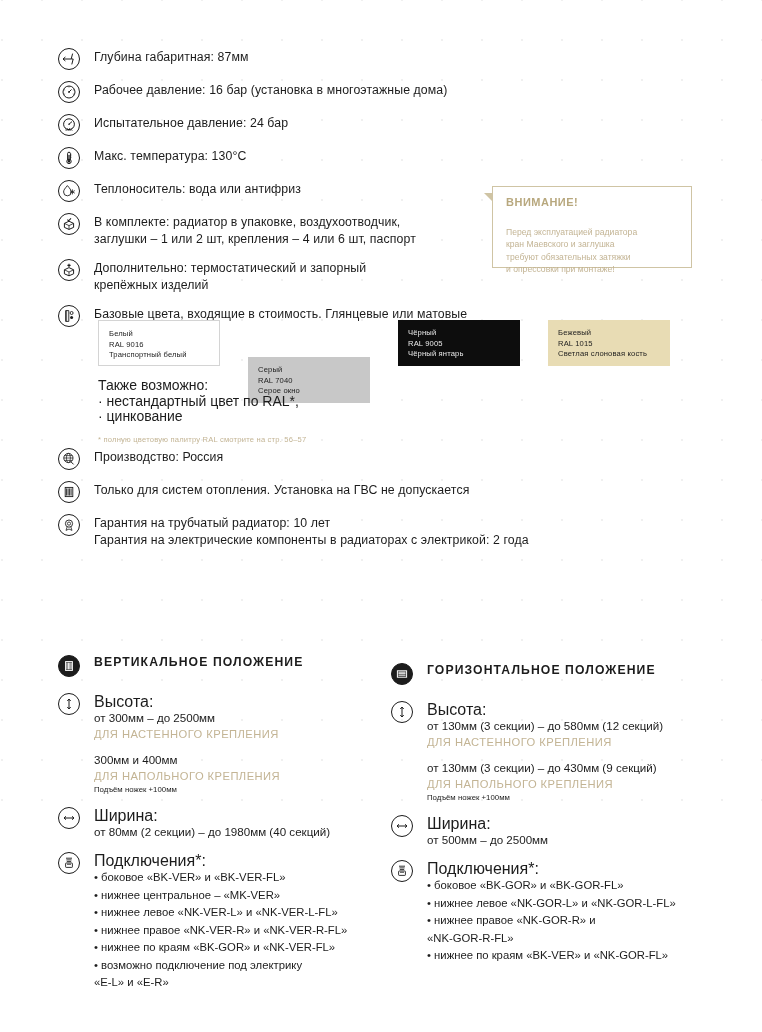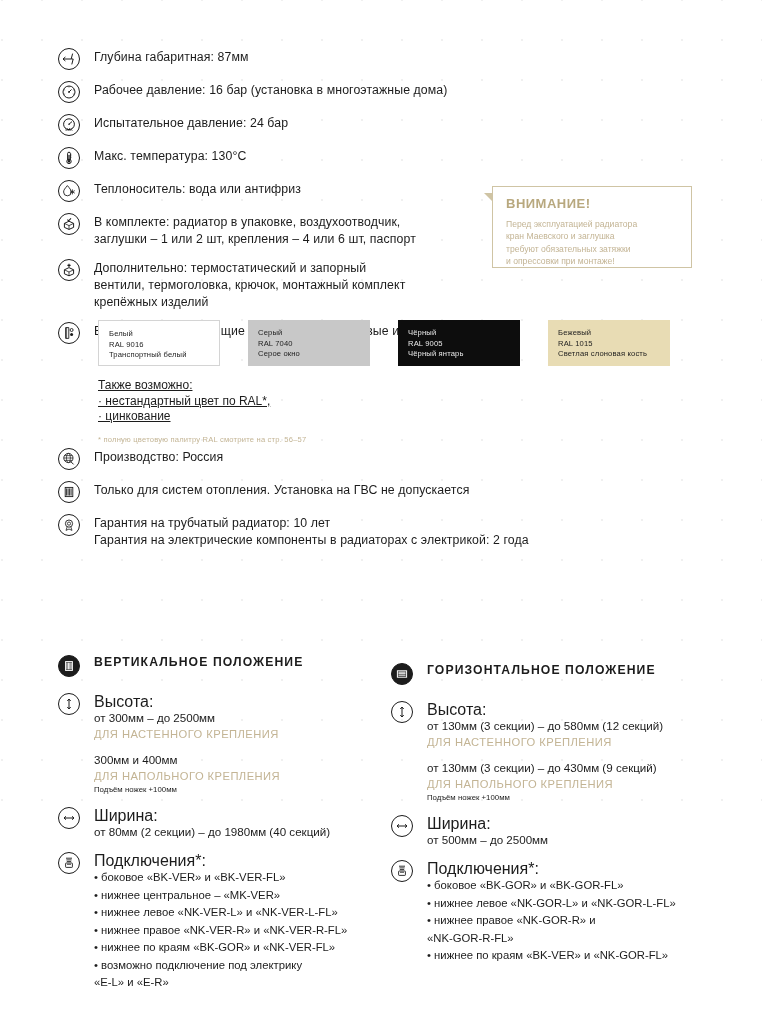--- a/index.html
+++ b/index.html
@@ -36,35 +36,35 @@
     position: absolute; left: 492px; top: 186px; width: 200px; height: 82px;
     border: 1px solid #cfc4a4; background: #ffffff;
     padding: 9px 12px 8px 13px;
   }
   .callout:before {
     content: ""; position: absolute; left: -9px; top: 6px;
     width: 0; height: 0;
     border-top: 9px solid #cfc4a4;
     border-left: 9px solid transparent;
   }
-  .callout .ct-title { font-size: 13px; font-weight: bold; color: #b8a87e; letter-spacing: .5px; margin-bottom: 7px; }
+  .callout .ct-title { font-size: 11px; font-weight: bold; color: #b8a87e; letter-spacing: .5px; margin-bottom: 18px; }
   .callout .ct-line { font-size: 8.6px; line-height: 12.4px; color: #c3b494; }
 
   
   .swatch-row { position: absolute; left: 98px; top: 320px; width: 620px; display: flex; }
   .swatch { width: 122px; height: 46px; margin-right: 28px; padding: 8px 0 15px 10px; }
   .swatch:last-child { margin-right: 0; }
   .swatch .sw-line { font-size: 7.6px; line-height: 10.6px; letter-spacing: .15px; }
   .swatch.white { background: #ffffff; border: 1px solid #d4d4d4; color: #1c1c1c; }
-  .swatch.grey  { background: #c8c8c8; color: #1c1c1c; }
+  .swatch.grey  { background: #c8c8c8; color: #1c1c1c; margin-top: 37px; }
   .swatch.black { background: #0d0d0d; color: #e9e9e9; }
   .swatch.beige { background: #e8dcb4; color: #1c1c1c; }
 
   .also { position: absolute; left: 98px; top: 378px; width: 400px; }
-  .also .al-line { font-size: 12px; line-height: 15.5px; color: #1c1c1c; text-decoration: underline; }
+  .also .al-line { font-size: 14px; line-height: 15.5px; color: #1c1c1c; }
   .also .al-note { font-size: 7.6px; line-height: 12px; color: #c3b494; margin-top: 9px; letter-spacing: .2px; }
 
   .spec-list-2 { position: absolute; left: 58px; top: 448px; width: 660px; }
 
   
   .cols { position: absolute; left: 58px; top: 655px; width: 660px; display: flex; }
   .col { width: 315px; margin-right: 18px; }
   .col:last-child { margin-right: 0; margin-top: 8px; }
 
   .col-head { display: flex; align-items: flex-start; margin-bottom: 16px; }
@@ -188,21 +188,20 @@
         <div class="icon-circle">
             <svg width="16" height="16" viewBox="0 0 16 16">
           <path d="M3.4 7.8 8 5.6l4.6 2.2v4L8 13.8 3.4 11.8z" fill="none" stroke="#1c1c1c" stroke-width="1"></path>
           <path d="M3.4 7.8 8 10l4.6-2.2M8 10v3.8" fill="none" stroke="#1c1c1c" stroke-width=".8"></path>
           <path d="M8 1.8v3.2M6.4 3.4h3.2" stroke="#1c1c1c" stroke-width="1.1"></path>
         </svg>
           </div>
       </div>
       <div class="body">
         <div class="line">Дополнительно: термостатический и запорный</div>
-        <div class="line">вентили, термоголовка, крючок, монтажный комплект</div>
         <div class="line">крепёжных изделий</div>
       </div>
     </div>
 
     <div class="spec-row" style="margin-top:10px;">
       <div class="ico">
         <div class="icon-circle">
             <svg width="16" height="16" viewBox="0 0 16 16">
           <path d="M4.6 2.6h3.2v10.8H4.6z" fill="none" stroke="#1c1c1c" stroke-width=".9"></path>
           <path d="M5.6 2.6v10.8" stroke="#1c1c1c" stroke-width=".7"></path>

